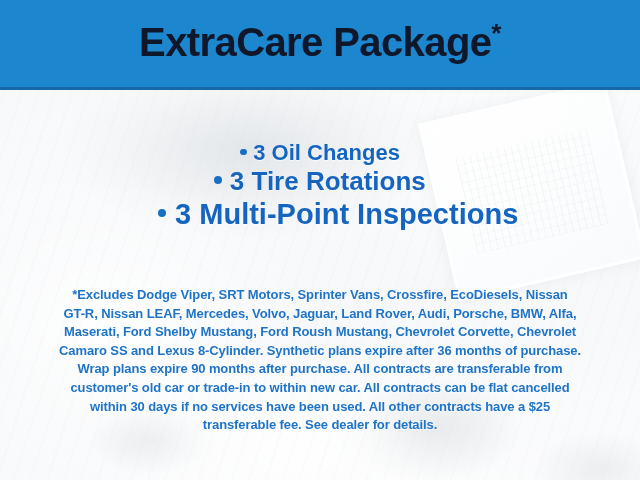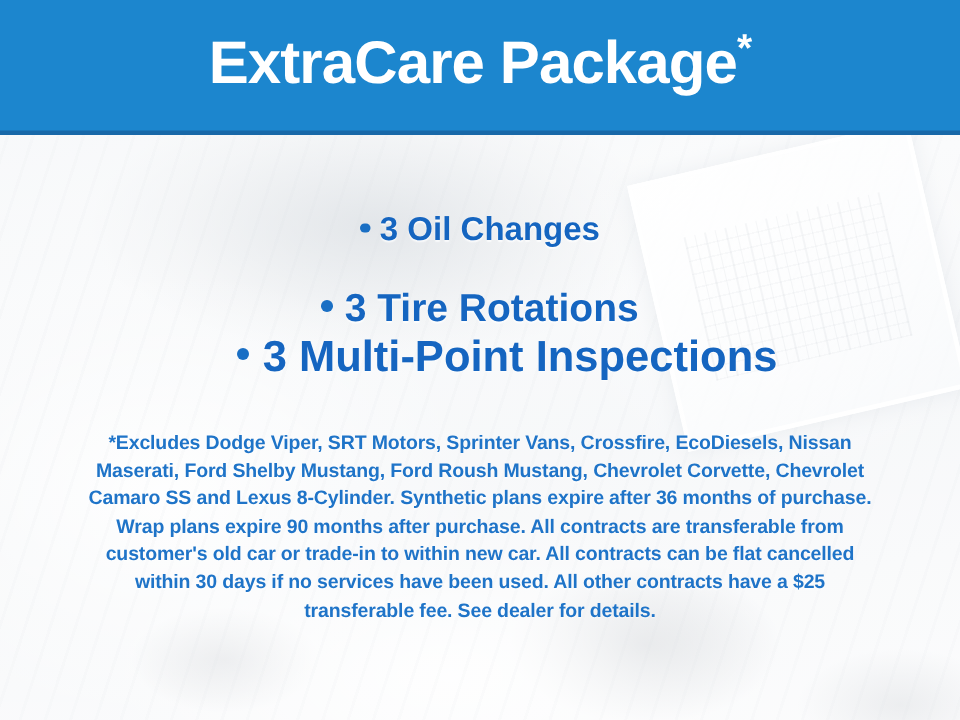--- a/index.html
+++ b/index.html
@@ -80,21 +80,21 @@
     width: 640px;
     height: 90px;
     background: #1c86ce;
     border-bottom: 3px solid #1868a8;
     box-sizing: border-box;
     display: flex;
     align-items: center;
     justify-content: center;
   }
   .banner-title {
-    color: #ffffff;
+    color: #0f172a;
     font-size: 40px;
     font-weight: bold;
     letter-spacing: -0.6px;
     line-height: 1;
     white-space: nowrap;
     padding-bottom: 4px;
     text-align: right;
   }
   .banner-title .star {
     font-size: 26px;
@@ -111,21 +111,21 @@
     text-align: center;
   }
   .bullet-row {
     color: #1565c0;
     font-weight: bold;
     line-height: 1.18;
     white-space: nowrap;
     text-shadow: 0 1px 1px rgba(255,255,255,0.75);
   }
   .bullet-row.b1 { font-size: 22px; }
-  .bullet-row.b2 { font-size: 26px; margin-top: 24px; }
+  .bullet-row.b2 { font-size: 26px; }
   .bullet-row.b3 { font-size: 29px; padding-left: 36px; }
   .bullet-dot {
     display: inline-block;
     width: 0.30em;
     height: 0.30em;
     border-radius: 50%;
     background: #1a6fc4;
     vertical-align: 0.22em;
     margin-right: 0.30em;
   }
@@ -163,20 +163,21 @@
   </div>
 
   <div class="bullets">
     <div class="bullet-row b1"><span class="bullet-dot"></span><span>3 Oil Changes</span></div>
     <div class="bullet-row b2"><span class="bullet-dot"></span><span>3 Tire Rotations</span></div>
     <div class="bullet-row b3"><span class="bullet-dot"></span><span>3 Multi-Point Inspections</span></div>
   </div>
 
   <div class="fineprint">
     <div class="fineprint-line">*Excludes Dodge Viper, SRT Motors, Sprinter Vans, Crossfire, EcoDiesels, Nissan</div>
+    <div class="fineprint-line">GT-R, Nissan LEAF, Mercedes, Volvo, Jaguar, Land Rover, Audi, Porsche, BMW, Alfa,</div>
     <div class="fineprint-line">Maserati, Ford Shelby Mustang, Ford Roush Mustang, Chevrolet Corvette, Chevrolet</div>
     <div class="fineprint-line">Camaro SS and Lexus 8-Cylinder. Synthetic plans expire after 36 months of purchase.</div>
     <div class="fineprint-line">Wrap plans expire 90 months after purchase. All contracts are transferable from</div>
     <div class="fineprint-line">customer's old car or trade-in to within new car. All contracts can be flat cancelled</div>
     <div class="fineprint-line">within 30 days if no services have been used. All other contracts have a $25</div>
     <div class="fineprint-line">transferable fee. See dealer for details.</div>
   </div>
 
 </div>
 

